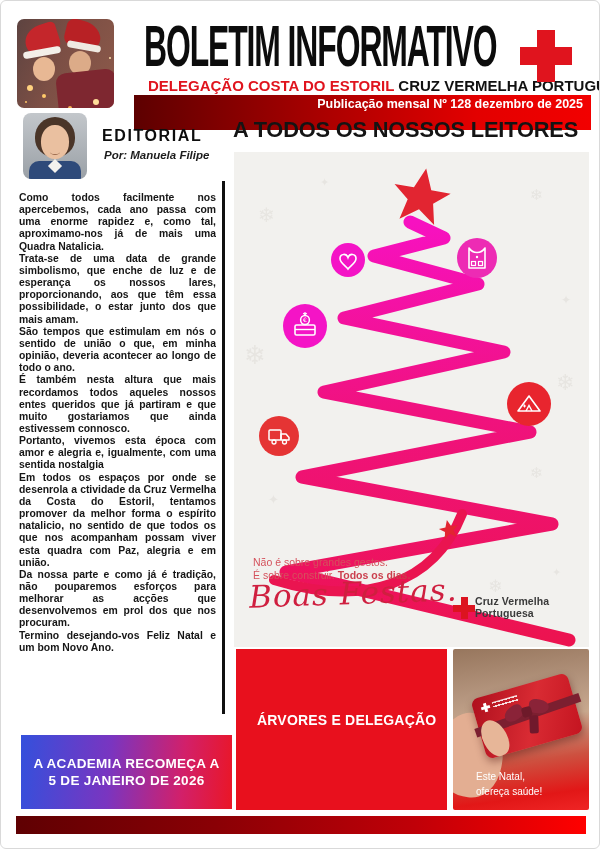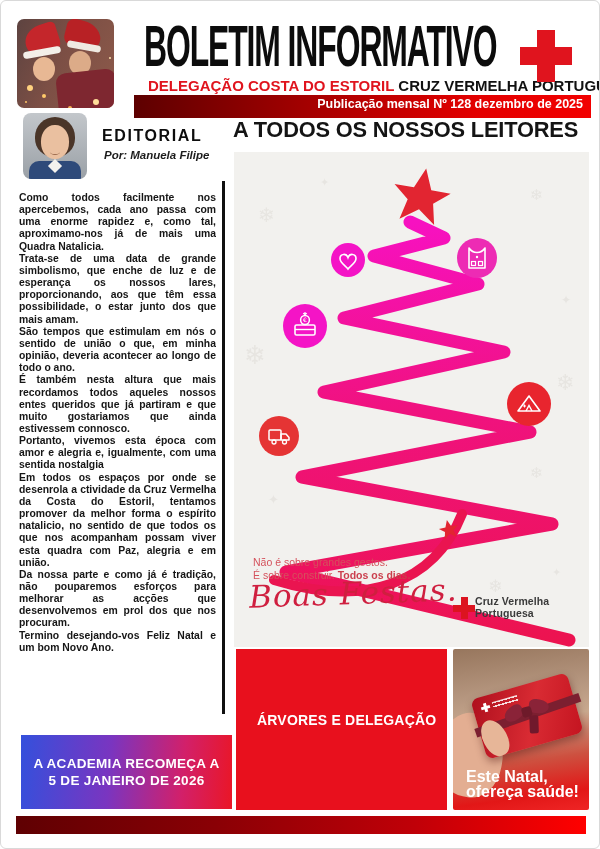--- a/index.html
+++ b/index.html
@@ -19,21 +19,21 @@
   .hp-bokeh{position:absolute;left:10px;top:66px;width:6px;height:6px;border-radius:50%;background:#ffd27f;
     box-shadow:14px 8px 0 -1px #ffca6a,66px 14px 0 0 #ffde9a,80px -30px 0 -2px #ffe3ae,-4px 14px 0 -2px #ffc564,40px 20px 0 -1px #f5b356;}
   .masthead-title{position:absolute;left:143px;top:16px;font-size:58px;font-weight:700;color:#0c0c0c;
     white-space:nowrap;letter-spacing:-2px;transform:scaleX(.55);transform-origin:left top;line-height:58px;}
   .red-cross{position:absolute;left:519px;top:29px;width:52px;height:52px;z-index:2;}
   .red-cross::before{content:"";position:absolute;left:17px;top:0;width:18px;height:52px;background:#e0141e;}
   .red-cross::after{content:"";position:absolute;left:0;top:17px;width:52px;height:18px;background:#e0141e;}
   .masthead-sub{position:absolute;left:147px;top:76px;font-size:15px;font-weight:700;white-space:nowrap;letter-spacing:0;}
   .masthead-sub .red{color:#e0141e;}
   .masthead-sub .black{color:#111;}
-  .pub-banner{position:absolute;left:133px;top:94px;width:457px;height:23px;
+  .pub-banner{position:absolute;left:133px;top:94px;width:457px;height:35px;
     background:linear-gradient(90deg,#5d0000 0%,#a80000 40%,#e30000 75%,#f20000 100%);
     color:#fff;font-size:12.5px;font-weight:700;text-align:right;line-height:19px;padding-right:8px;box-sizing:border-box;}
 
   
   .portrait{position:absolute;left:22px;top:112px;width:64px;height:66px;border-radius:8px;overflow:hidden;
     background:linear-gradient(#c3c7cb,#9aa0a6);}
   .pt-hair{position:absolute;left:12px;top:4px;width:40px;height:40px;background:#4a3528;border-radius:50% 50% 46% 46%;}
   .pt-face{position:absolute;left:18px;top:12px;width:28px;height:34px;background:#eac0a0;border-radius:48%;}
   .pt-smile{position:absolute;left:27px;top:36px;width:10px;height:5px;border-bottom:1.5px solid #9c6b4e;border-radius:50%;}
   .pt-body{position:absolute;left:6px;top:48px;width:52px;height:18px;background:#2e4a7a;border-radius:10px 10px 0 0;}
@@ -76,21 +76,21 @@
   .gc-cross::before{content:"";position:absolute;left:3px;top:0;width:3px;height:9px;background:#fff;}
   .gc-cross::after{content:"";position:absolute;left:0;top:3px;width:9px;height:3px;background:#fff;}
   .gc-lines{position:absolute;left:20px;top:8px;width:26px;height:7px;
     background:linear-gradient(#fff 1.5px,transparent 1.5px,transparent 4px,#fff 4px,#fff 5.5px,transparent 5.5px);opacity:.85;}
   .gc-band{position:absolute;left:-4px;top:26px;width:110px;height:9px;background:#7c1f30;transform:rotate(-3deg);}
   .bow-knot{position:absolute;left:46px;top:22px;width:10px;height:10px;background:#6e1a2a;border-radius:3px;z-index:3;}
   .bow-loop1{position:absolute;left:28px;top:18px;width:20px;height:14px;background:#8a2338;border-radius:60% 40% 40% 60%;transform:rotate(-22deg);}
   .bow-loop2{position:absolute;left:54px;top:18px;width:20px;height:14px;background:#8a2338;border-radius:40% 60% 60% 40%;transform:rotate(22deg);}
   .bow-tail{position:absolute;left:50px;top:32px;width:9px;height:18px;background:#70192c;transform:rotate(14deg);border-radius:2px;}
   .thumb{position:absolute;left:30px;top:70px;width:24px;height:38px;background:#e7b698;border-radius:50% 50% 45% 45%;transform:rotate(-28deg);z-index:4;}
-  .gift-caption{position:absolute;left:13px;bottom:11px;color:#fff;font-size:16px;line-height:14.5px;font-weight:700;z-index:5;}
+  .gift-caption{position:absolute;left:23px;bottom:11px;color:#fff;font-size:10px;line-height:14.5px;font-weight:400;z-index:5;}
 
   .bottom-bar{position:absolute;left:15px;top:815px;width:570px;height:18px;
     background:linear-gradient(90deg,#5f0002 0%,#8a0005 35%,#c00008 70%,#ff0000 100%);}
 </style>
 </head>
 <body>
 
 <div class="page">
 
   <div class="header-photo">

